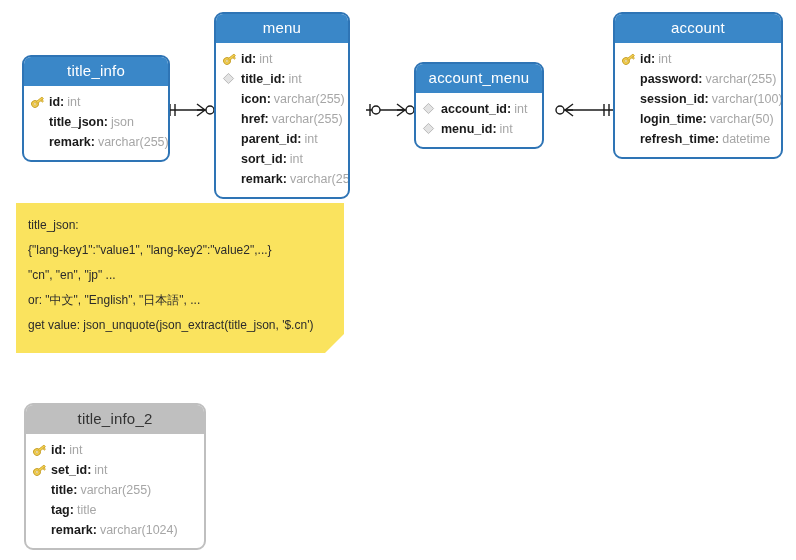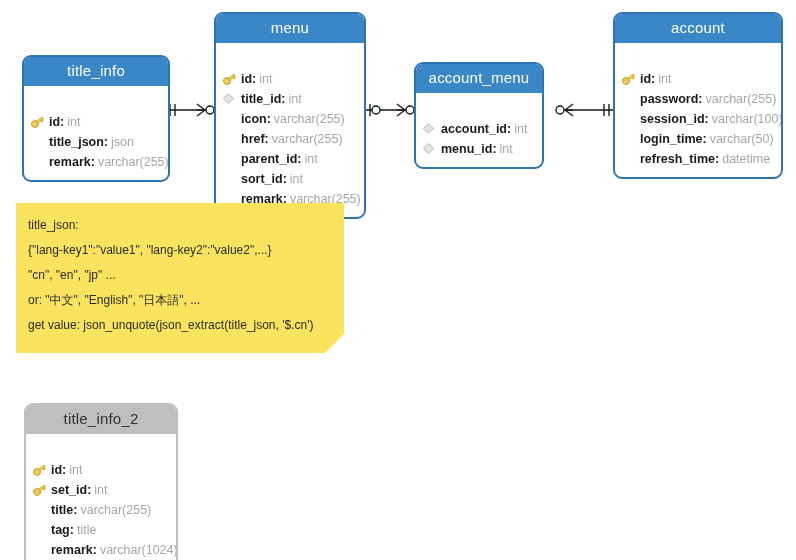--- a/index.html
+++ b/index.html
@@ -67,21 +67,20 @@
     padding: 6px 8px 7px 8px;
     letter-spacing: 0.2px;
     line-height: 1.05;
   }
   .entity.gray .entity-header {
     background: #bfbfbf;
     color: #333333;
   }
   .entity-body {
     padding: 6px 8px 8px 6px;
-    margin-top: 20px;
   }
   .field {
     display: flex;
     align-items: center;
     height: 20px;
     font-size: 12.5px;
     white-space: nowrap;
   }
   .field-icon {
     width: 17px;
@@ -184,21 +183,21 @@
             <span class="field-name">title_json:</span>
             <span class="field-type">json</span>
           </div>
           <div class="field">
             <span class="field-icon"></span>
             <span class="field-name">remark:</span>
             <span class="field-type">varchar(255)</span>
           </div>
         </div>
       </div>
-      <div class="entity" style="left: 214px; top: 12px; width: 152px;">
+      <div class="entity" style="left: 214px; top: 12px; width: 136px;">
         <div class="entity-header">menu</div>
         <div class="entity-body">
           <div class="field">
             <span class="field-icon icon-key">
               <svg width="15" height="14" viewBox="0 0 15 14">
                 <g transform="rotate(-38 7.5 7)">
                   <circle cx="4.3" cy="7" r="3.3" fill="#f5cf4e" stroke="#c8a22c" stroke-width="1"></circle>
                   <circle cx="4.3" cy="7" r="1.2" fill="#ffffff" stroke="#c8a22c" stroke-width="0.7"></circle>
                   <rect x="6.8" y="5.9" width="7.3" height="2.2" fill="#f5cf4e" stroke="#c8a22c" stroke-width="0.8"></rect>
                   <rect x="11.1" y="8.0" width="1.5" height="2.1" fill="#f5cf4e" stroke="#c8a22c" stroke-width="0.7"></rect>
@@ -299,21 +298,21 @@
             <span class="field-name">login_time:</span>
             <span class="field-type">varchar(50)</span>
           </div>
           <div class="field">
             <span class="field-icon"></span>
             <span class="field-name">refresh_time:</span>
             <span class="field-type">datetime</span>
           </div>
         </div>
       </div>
-      <div class="entity gray" style="left: 24px; top: 403px; width: 154px;">
+      <div class="entity gray" style="left: 24px; top: 403px; width: 182px;">
         <div class="entity-header">title_info_2</div>
         <div class="entity-body">
           <div class="field">
             <span class="field-icon icon-key">
               <svg width="15" height="14" viewBox="0 0 15 14">
                 <g transform="rotate(-38 7.5 7)">
                   <circle cx="4.3" cy="7" r="3.3" fill="#f5cf4e" stroke="#c8a22c" stroke-width="1"></circle>
                   <circle cx="4.3" cy="7" r="1.2" fill="#ffffff" stroke="#c8a22c" stroke-width="0.7"></circle>
                   <rect x="6.8" y="5.9" width="7.3" height="2.2" fill="#f5cf4e" stroke="#c8a22c" stroke-width="0.8"></rect>
                   <rect x="11.1" y="8.0" width="1.5" height="2.1" fill="#f5cf4e" stroke="#c8a22c" stroke-width="0.7"></rect>

